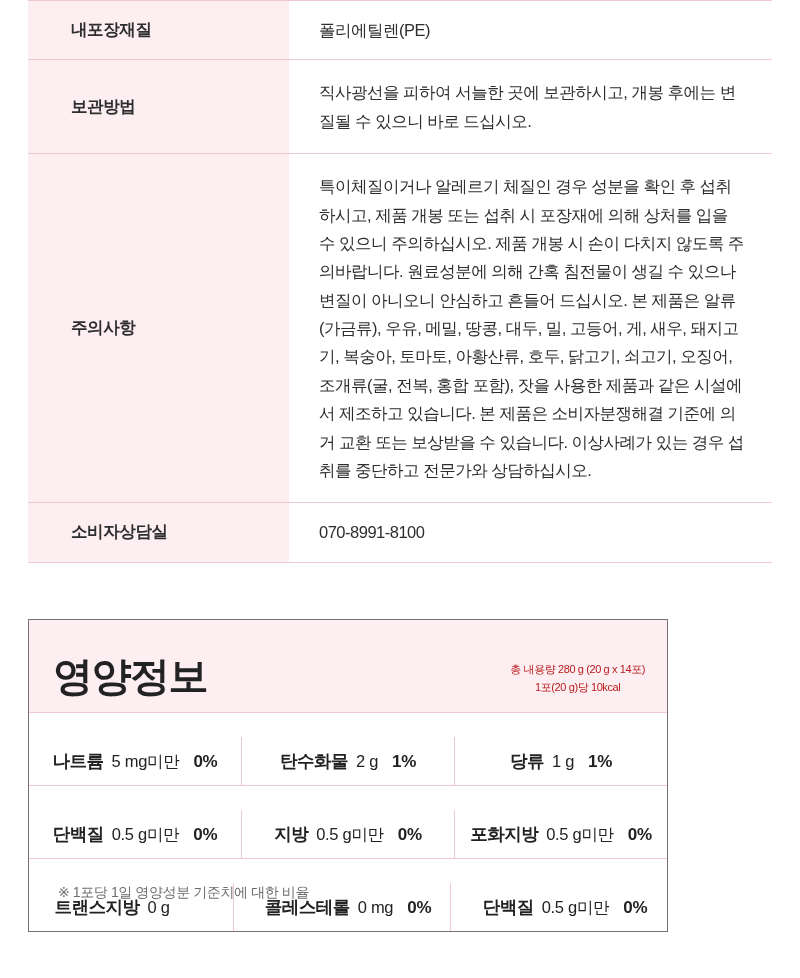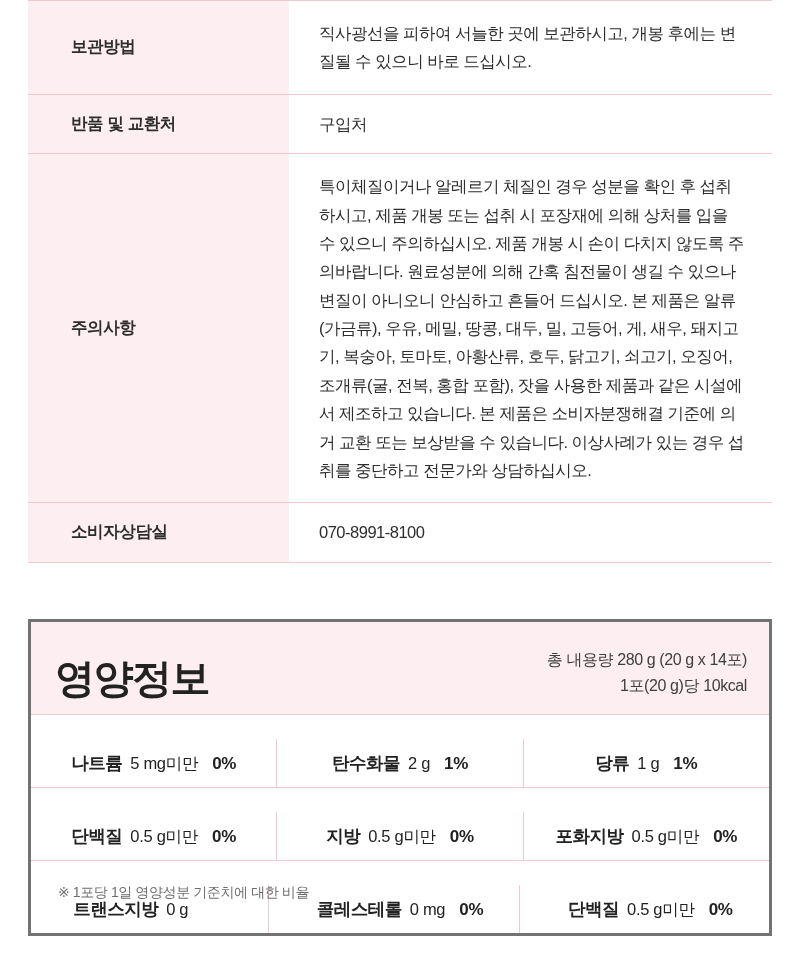--- a/index.html
+++ b/index.html
@@ -59,22 +59,22 @@
     letter-spacing: -0.5px;
     background: #ffffff;
   }
   .row-tall td { padding-top: 18px; padding-bottom: 18px; }
 
   
   .nutrition {
     position: absolute;
     left: 28px;
     top: 619px;
-    width: 744px;
-    border: 3px solid #737373;
+    width: 640px;
+    border: 1px solid #737373;
     box-sizing: border-box;
     background: #ffffff;
   }
   .nutri-head {
     display: flex;
     align-items: flex-end;
     justify-content: space-between;
     background: #fdeef1;
     padding: 14px 22px 12px 24px;
     box-sizing: border-box;
@@ -82,24 +82,24 @@
   }
   .nutri-title {
     font-size: 40px;
     font-weight: bold;
     letter-spacing: -1.5px;
     color: #222222;
     line-height: 1.1;
     padding-bottom: 2px;
   }
   .nutri-amounts {
-    text-align: right;
-    font-size: 16px;
+    text-align: center;
+    font-size: 11px;
     line-height: 1.62;
-    color: #404040;
+    color: #b91c1c;
     letter-spacing: -0.4px;
     padding-bottom: 3px;
   }
 
   .nutri-grid {
     border-top: 1px solid #f0c9cf;
   }
   .nutri-row {
     display: flex;
     border-bottom: 1px solid #f0c9cf;
@@ -154,27 +154,27 @@
     margin-bottom: 13px;
   }
 </style>
 </head>
 <body>
 
 <div class="page">
 
   <table class="info-table">
     <tbody>
+      <tr>
+        <td class="label">내포장재질</td>
+        <td class="value">폴리에틸렌(PE)</td>
+      </tr>
       <tr class="row-tall">
         <td class="label">보관방법</td>
         <td class="value">직사광선을 피하여 서늘한 곳에 보관하시고, 개봉 후에는 변질될 수 있으니 바로 드십시오.</td>
-      </tr>
-      <tr>
-        <td class="label">반품 및 교환처</td>
-        <td class="value">구입처</td>
       </tr>
       <tr class="row-tall">
         <td class="label">주의사항</td>
         <td class="value">특이체질이거나 알레르기 체질인 경우 성분을 확인 후 섭취하시고, 제품 개봉 또는 섭취 시 포장재에 의해 상처를 입을 수 있으니 주의하십시오. 제품 개봉 시 손이 다치지 않도록 주의바랍니다. 원료성분에 의해 간혹 침전물이 생길 수 있으나 변질이 아니오니 안심하고 흔들어 드십시오. 본 제품은 알류(가금류), 우유, 메밀, 땅콩, 대두, 밀, 고등어, 게, 새우, 돼지고기, 복숭아, 토마토, 아황산류, 호두, 닭고기, 쇠고기, 오징어, 조개류(굴, 전복, 홍합 포함), 잣을 사용한 제품과 같은 시설에서 제조하고 있습니다. 본 제품은 소비자분쟁해결 기준에 의거 교환 또는 보상받을 수 있습니다. 이상사례가 있는 경우 섭취를 중단하고 전문가와 상담하십시오.</td>
       </tr>
       <tr>
         <td class="label">소비자상담실</td>
         <td class="value">070-8991-8100</td>
       </tr>
     </tbody>

